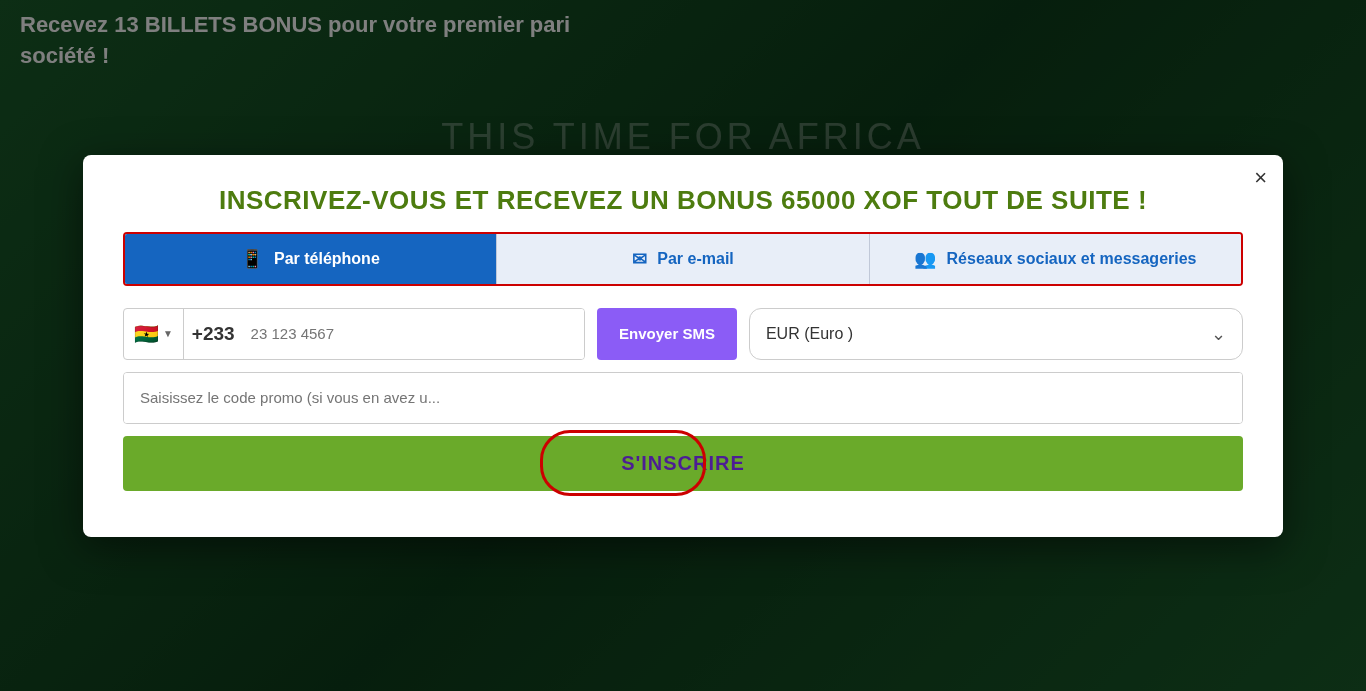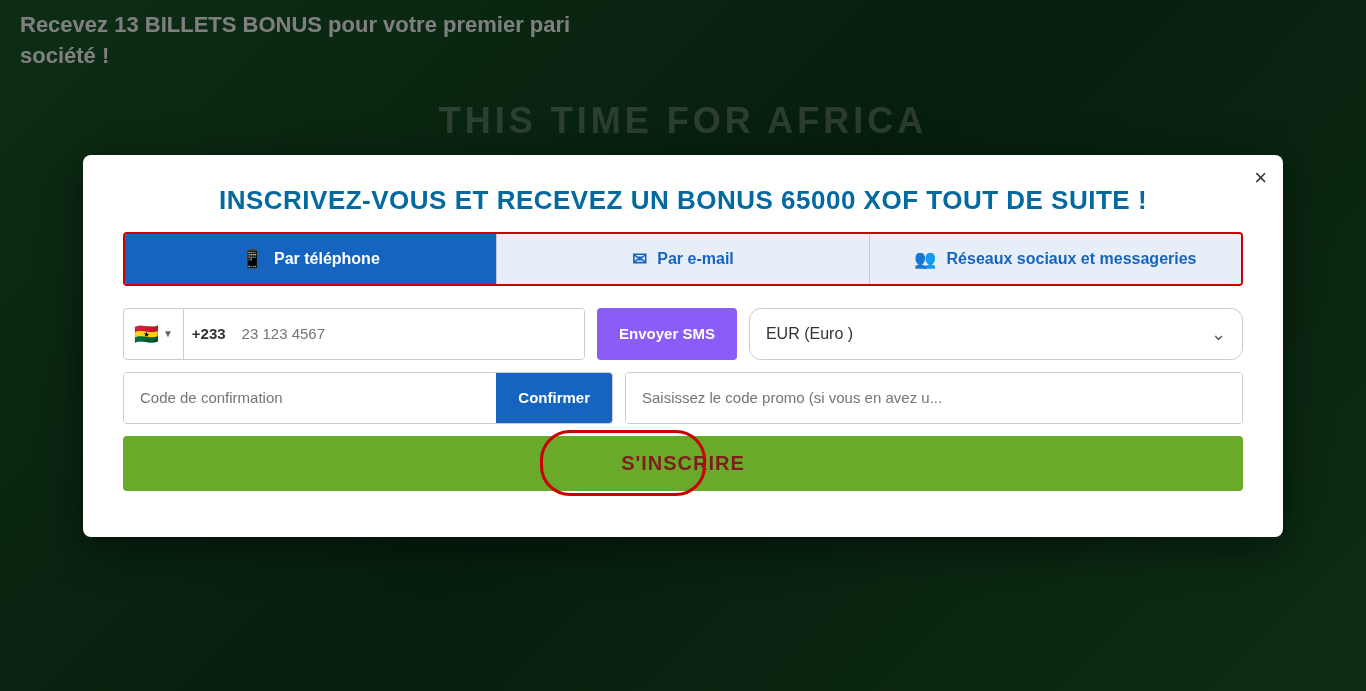--- a/index.html
+++ b/index.html
@@ -25,26 +25,26 @@
     .bg-text {
       color: white;
       font-size: 22px;
       font-weight: bold;
       line-height: 1.4;
       max-width: 600px;
     }
 
     .bg-africa-text {
       position: absolute;
-      top: 100px;
+      top: 116px;
       left: 50%;
       transform: translateX(-50%);
       color: rgba(255,255,255,0.3);
       font-size: 36px;
-      font-weight: 700;
+      font-weight: 400;
       letter-spacing: 4px;
       white-space: nowrap;
     }
 
     
     .overlay {
       position: absolute;
       inset: 0;
       background: rgba(0,0,0,0.5);
       display: flex;
@@ -70,21 +70,21 @@
       font-size: 22px;
       color: #333;
       cursor: pointer;
       background: none;
       border: none;
       line-height: 1;
     }
 
     .modal-title {
       text-align: center;
-      color: #0369a1;
+      color: #4d7c0f;
       font-size: 26px;
       font-weight: 900;
       margin-bottom: 16px;
       text-transform: uppercase;
       letter-spacing: 0.5px;
     }
 
     
     .tabs-wrapper {
       border: 2.5px solid #cc0000;
@@ -164,21 +164,21 @@
       font-size: 20px;
     }
 
     .chevron-small {
       font-size: 10px;
       color: #666;
     }
 
     .phone-prefix {
       padding: 0 8px;
-      font-size: 15px;
+      font-size: 19px;
       color: #333;
       font-weight: 600;
       border-right: none;
     }
 
     .phone-input {
       flex: 1;
       border: none;
       outline: none;
       font-size: 15px;
@@ -270,21 +270,21 @@
       font-size: 15px;
       color: #aaa;
       padding: 0 16px;
       min-height: 50px;
     }
 
     
     .register-btn {
       width: 100%;
       background: #6aaa2a;
-      color: #7f1d1d;
+      color: #4c1d95;
       border: none;
       border-radius: 4px;
       padding: 16px;
       font-size: 20px;
       font-weight: 900;
       letter-spacing: 1px;
       cursor: pointer;
       margin-bottom: 16px;
       position: relative;
     }
@@ -365,24 +365,20 @@
       </div>
       <button class="sms-btn">Envoyer SMS</button>
       <div class="currency-dropdown">
         <span>EUR (Euro )</span>
         <span class="chevron-down">⌄</span>
       </div>
     </div>
 
     
     <div class="form-row">
-      <div class="confirm-group">
-        <input class="confirm-input" type="text" placeholder="Code de confirmation" style="">
-        <button class="confirm-btn">Confirmer</button>
-      </div>
       <div class="promo-input-wrapper">
         <input class="promo-input" type="text" placeholder="Saisissez le code promo (si vous en avez u..." style="">
       </div>
     </div>
 
     
     <button class="register-btn">S'INSCRIRE</button>
 
     
 

